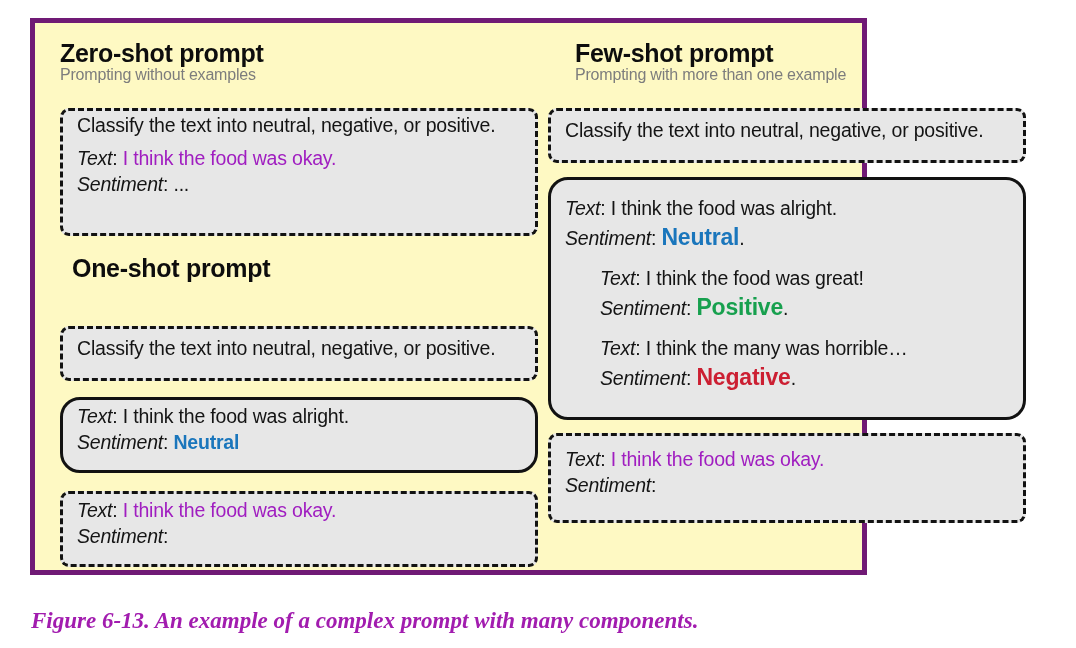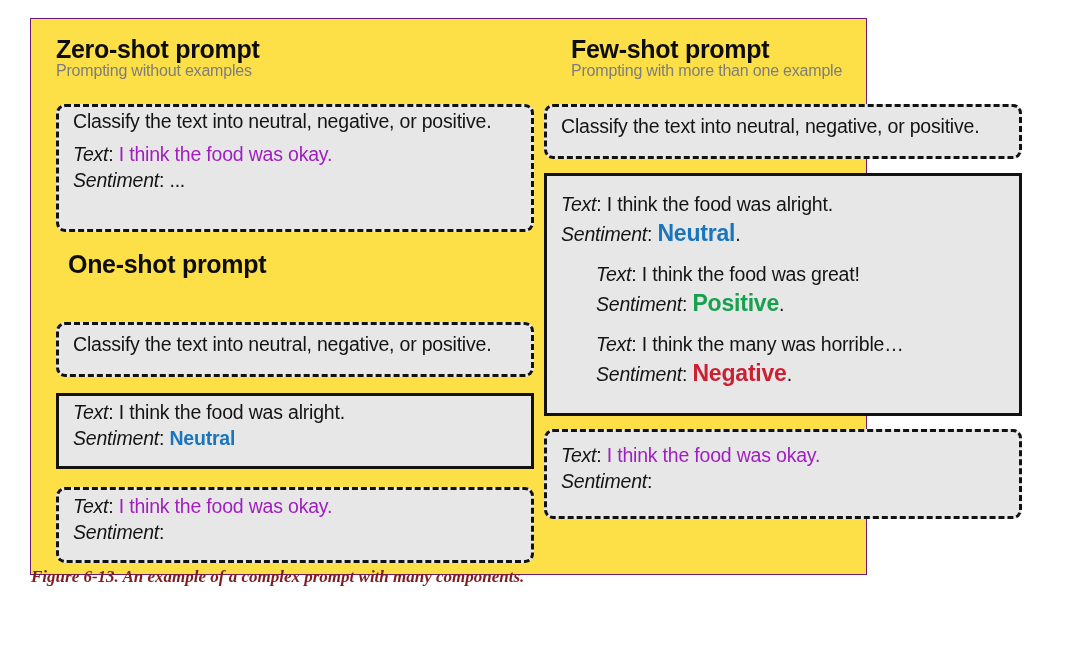--- a/index.html
+++ b/index.html
@@ -16,22 +16,22 @@
   }
 
   
   #figure-frame {
     position: absolute;
     left: 30px;
     top: 18px;
     width: 837px;
     height: 557px;
     box-sizing: border-box;
-    border: 1px solid #701a75;
-    background: #fde047;
+    border: 5px solid #701a75;
+    background: #fef9c3;
   }
 
   .column {
     position: absolute;
     top: 0;
   }
   #col-left  { left: 25px;  width: 478px; }
   #col-right { left: 513px; width: 478px; }
 
   
@@ -57,21 +57,21 @@
     box-sizing: border-box;
     background: #e7e7e7;
     border-radius: 9px;
     padding: 2px 14px 12px 14px;
   }
   .box-dashed {
     border: 3px dashed #121212;
   }
   .box-solid {
     border: 3px solid #121212;
-    border-radius: 0;
+    border-radius: 20px;
   }
 
   .line {
     font-size: 19.5px;
     color: #141414;
     line-height: 1.32;
     letter-spacing: -0.2px;
     white-space: nowrap;
   }
   .line.instruction { line-height: 1.25; }
@@ -91,27 +91,27 @@
   .sent-positive { color: #17a04e; }
   .sent-negative { color: #cc1f32; }
 
   .pair + .pair { margin-top: 14px; margin-left: 35px; }
   .gap-sm { height: 9px; }
 
   
   #figure-caption {
     position: absolute;
     left: 31px;
-    top: 567px;
+    top: 608px;
     width: 1000px;
     font-family: "Liberation Serif", serif;
     font-style: italic;
     font-weight: bold;
-    font-size: 17px;
-    color: #7f1d1d;
+    font-size: 23px;
+    color: #a21caf;
     white-space: nowrap;
   }
 </style>
 </head>
 <body>
 
 <div id="figure-frame">
 
   <div class="column" id="col-left">
 

